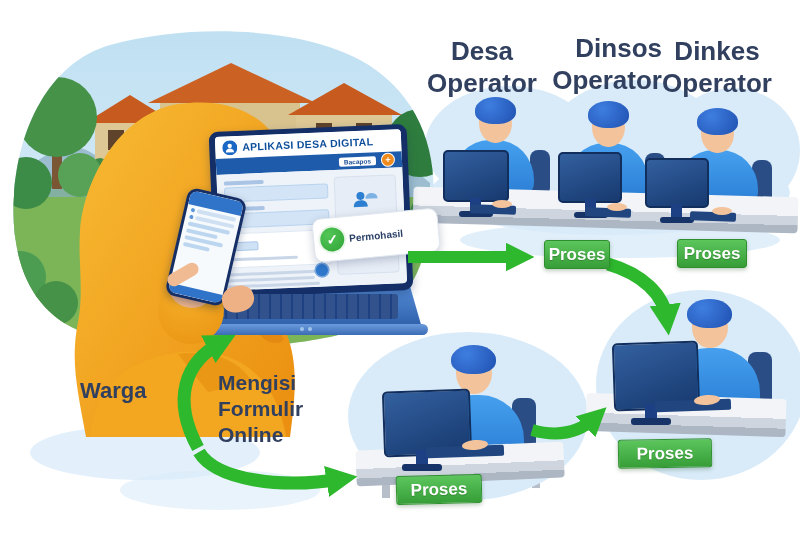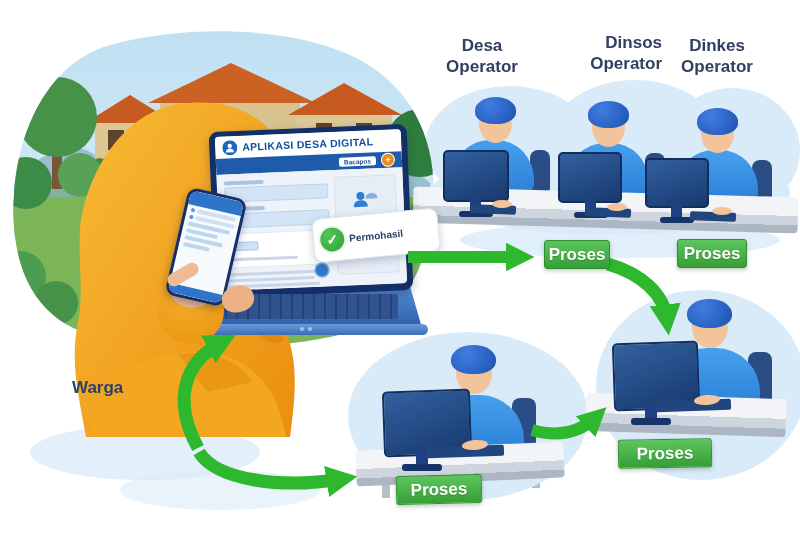--- a/index.html
+++ b/index.html
@@ -2,21 +2,21 @@
 <html style="--arrow-green: #2eb82e; --process-button-green: #46ad46; --label-navy: #31405f; --app-blue: #0d4e9c; --hijab-orange: #f2a428; --shirt-blue: #2e8fe0; --cloud-blue: #d9ebf9;"><head>
 <meta charset="utf-8">
 <style>
   html,body{margin:0;padding:0;background:#fff;}
   #canvas{position:relative;width:800px;height:533px;overflow:hidden;background:#fff;
           font-family:"Liberation Sans",sans-serif;}
   .abs{position:absolute;}
   .pre{white-space:pre-line;}
   .navy{color:var(--label-navy,#31405f);}
   .flow-label{font-size:21px;font-weight:600;line-height:1.24;}
-  .op-label{font-size:17px;font-weight:600;line-height:1.22;text-align:center;width:130px;z-index:34;}
+  .op-label{font-size:26px;font-weight:600;line-height:1.22;text-align:center;width:130px;z-index:34;}
   
   .cloud{position:absolute;background:var(--cloud-blue,#d9ebf9);border-radius:50%;z-index:6;}
   
   .hair{position:absolute;background:radial-gradient(circle at 35% 30%,#3e7ee0,#1f50b0);
         border-radius:55% 55% 48% 48%;z-index:11;}
   .face{position:absolute;background:#f3c49c;border-radius:46% 54% 52% 52%;z-index:10;}
   .torso{position:absolute;background:linear-gradient(180deg,#46a0ee,#2b7fd6);
          border-radius:46% 46% 12px 12px / 72% 72% 12px 12px;z-index:10;}
   .chair{position:absolute;background:#2b4d86;border-radius:8px;z-index:9;}
   .monitor{position:absolute;background:linear-gradient(160deg,#33609f,#17396f);
@@ -346,15 +346,18 @@
     <path d="M198 448 C172 400 184 362 222 342" stroke="#2eb82e" stroke-width="13" fill="none" marker-end="url(#ah)"></path>
     <path d="M199 452 C216 480 280 489 342 479" stroke="#2eb82e" stroke-width="13" fill="none" marker-end="url(#ah)"></path>
     <path d="M532 430 C560 438 580 432 596 417" stroke="#2eb82e" stroke-width="12" fill="none" marker-end="url(#ah)"></path>
   </svg>
 
   <div class="proses" style="left:544px;top:240px;width:64px;">Proses</div>
   <div class="proses" style="left:677px;top:239px;width:68px;">Proses</div>
   <div class="proses" style="left:396px;top:475px;width:84px;transform:rotate(-1.5deg);">Proses</div>
   <div class="proses" style="left:618px;top:439px;width:92px;transform:rotate(-1deg);">Proses</div>
 
-  <div class="abs flow-label navy" style="left:72px;top:377px;font-size:17px;z-index:34;">Warga</div>
+  <div class="abs flow-label navy" style="left:80px;top:377px;font-size:22px;z-index:34;">Warga</div>
+  <div class="abs flow-label navy pre" style="left:218px;top:370px;z-index:34;">Mengisi
+Formulir
+Online</div>
 
 </div>
 
 </body></html>

